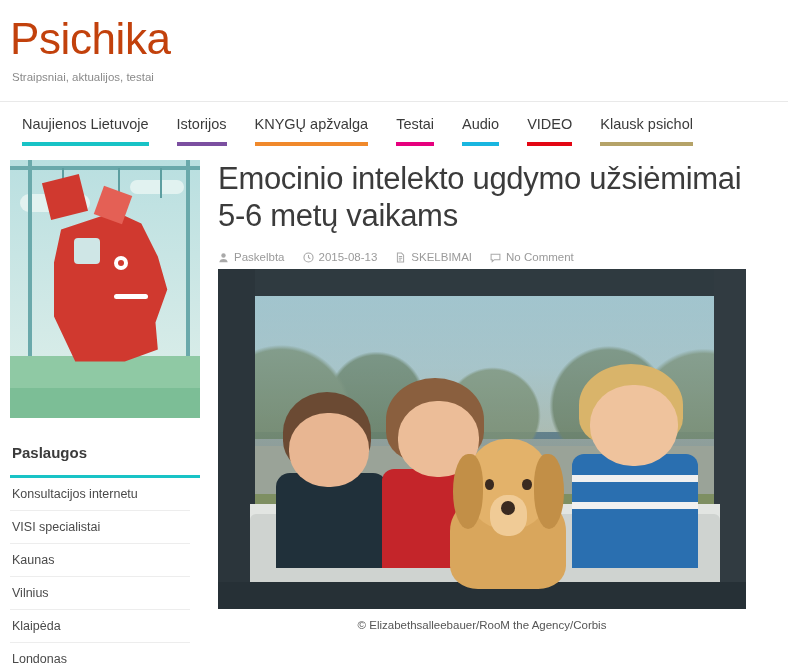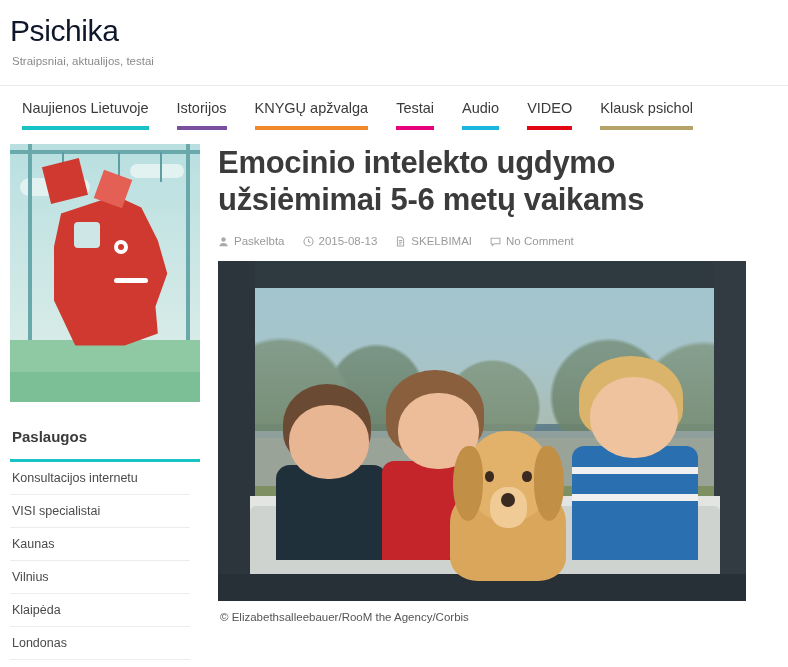--- a/index.html
+++ b/index.html
@@ -16,23 +16,23 @@
     width: 788px;
     height: 667px;
     overflow: hidden;
   }
 
   
   .site-header {
     padding: 14px 0 0 10px;
   }
   .site-title {
-    font-size: 30px;
+    font-size: 44px;
     font-weight: normal;
-    color: #0f172a;
+    color: #c2410c;
     letter-spacing: -0.4px;
     margin: 0;
     line-height: 1.15;
   }
   .site-tagline {
     font-size: 11.5px;
     color: #8a8a8a;
     margin: 6px 0 0 2px;
   }
 
@@ -139,37 +139,37 @@
     color: #4a4a4a;
     padding: 9px 2px;
     border-bottom: 1px solid #ededed;
     cursor: pointer;
   }
 
   
   .article-title {
     font-size: 31px;
     line-height: 1.22;
-    font-weight: bold;
+    font-weight: normal;
     color: #3b3b3b;
     margin: 0;
     letter-spacing: -0.3px;
   }
   .meta {
     display: flex;
     align-items: center;
     gap: 18px;
     margin-top: 16px;
     font-size: 11.5px;
     color: #9a9a9a;
   }
   .meta-item { display: flex; align-items: center; gap: 5px; white-space: nowrap; }
   .meta-item svg { display: block; }
 
-  .photo-wrap { margin-top: 14px; width: 528px; }
+  .photo-wrap { margin-top: 6px; width: 528px; text-align: center; }
   .photo {
     width: 528px; height: 340px;
     position: relative;
     overflow: hidden;
     background: #54727d;
   }
   
   .ph-sky { position:absolute; left:0; top:0; right:0; height:48%; background: linear-gradient(#9fc5cf 0%, #b9d4d6 60%, #c6cfbb 100%); }
   .ph-trees { position:absolute; left:0; top:22%; right:0; height:30%; background:
       radial-gradient(circle at 12% 70%, #6d7f52 0 14%, transparent 15%),

